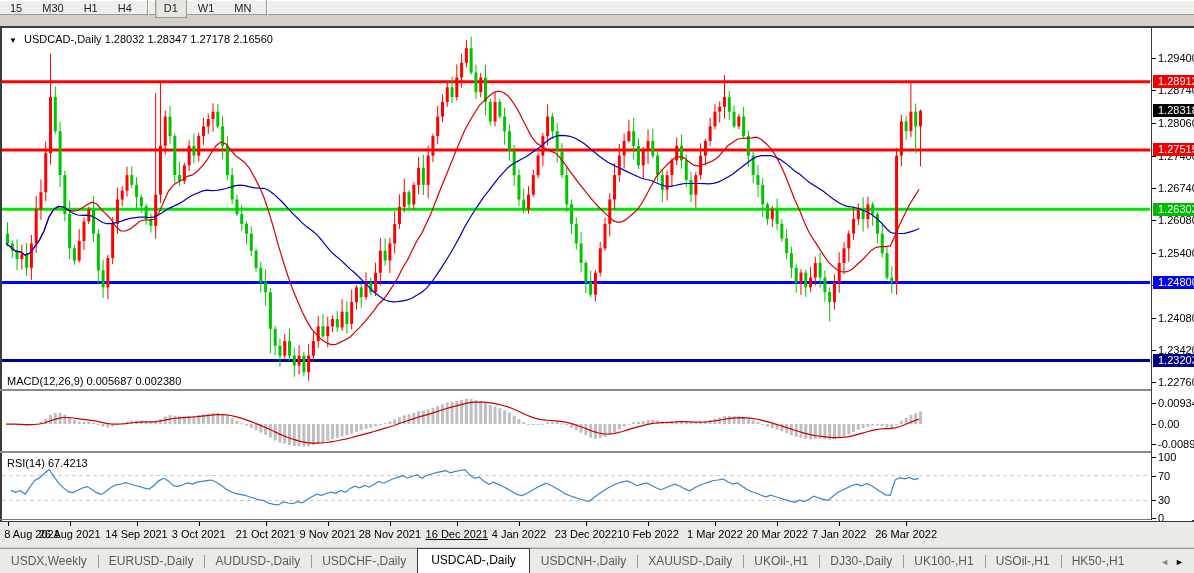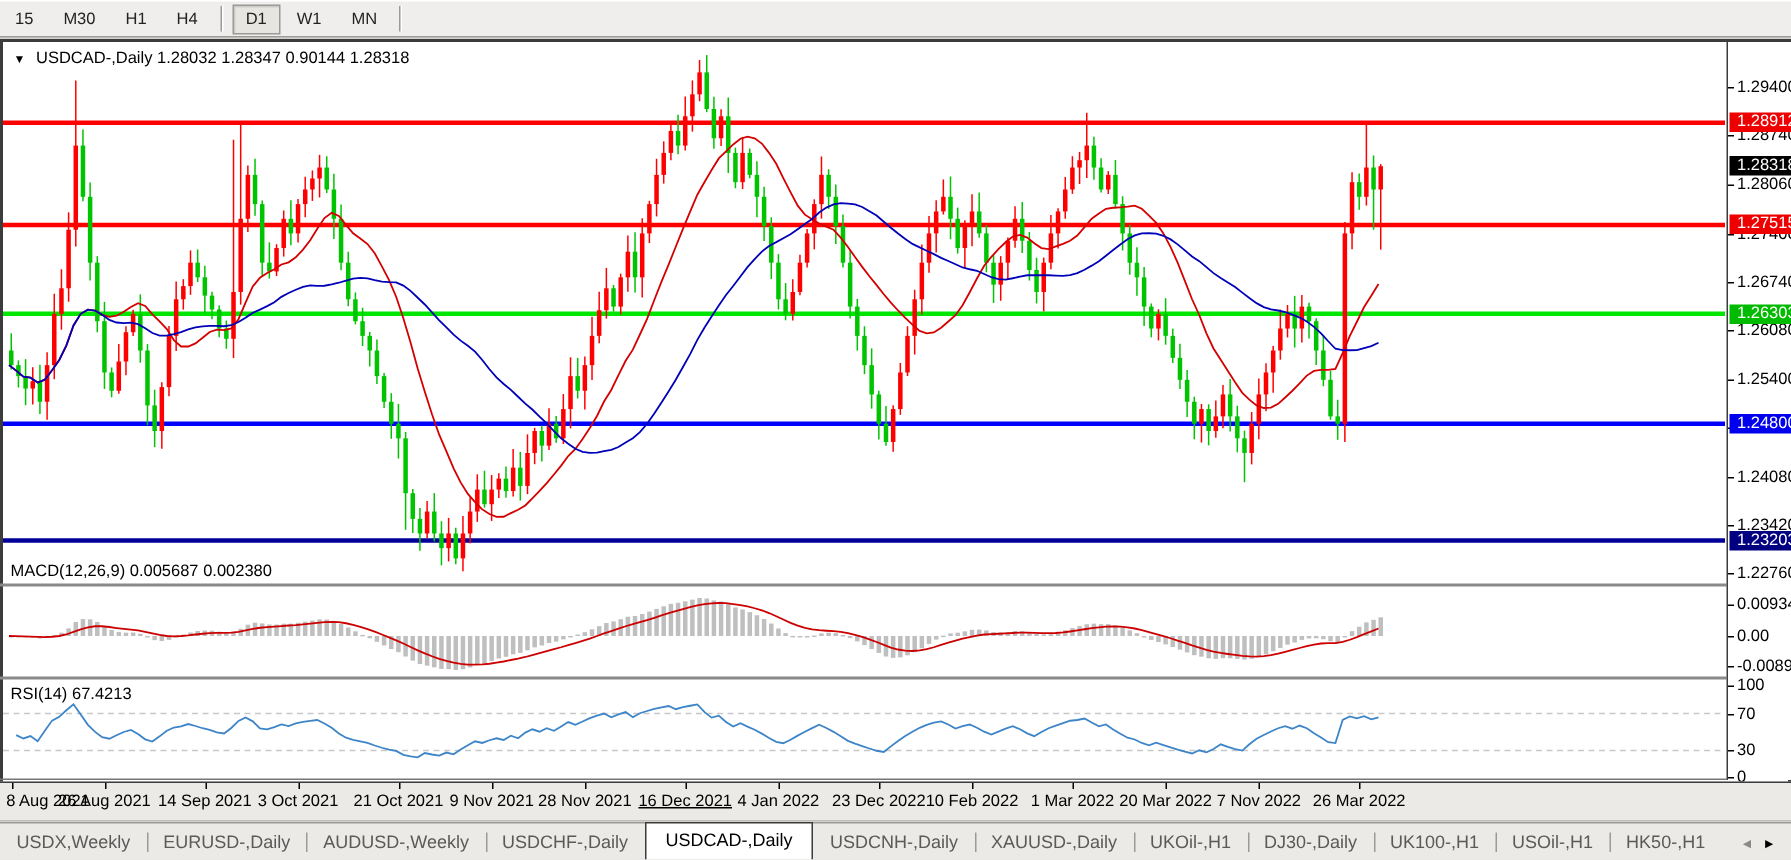--- a/index.html
+++ b/index.html
@@ -1,21 +1,21 @@
 <!DOCTYPE html>
 <html><head>
 <meta charset="utf-8">
 <style>
   * { margin:0; padding:0; box-sizing:border-box; }
   html,body { width:1194px; height:573px; overflow:hidden; }
   body { font-family:"Liberation Sans", sans-serif; background:#d4d0c8; position:relative; }
   #app { position:absolute; inset:0; }
 
   
-  .toolbar { position:absolute; left:0; top:0; width:1194px; height:25px;
+  .toolbar { position:absolute; left:0; top:0; width:1194px; height:15px;
     background:#f0eeec; border-top:1px solid #fff; border-bottom:1px solid #9a9a9a;
     display:flex; align-items:center; font-size:11px; color:#222; }
   .tf-btn { padding:3px 8px; margin:0 1px; cursor:default; border:1px solid transparent; }
   .tf-btn.active { background:#e7e5e0; border:1px solid #9a9a9a;
     box-shadow: inset 1px 1px 0 #cfcdc8; }
   .tf-sep { width:2px; height:17px; margin:0 5px;
     border-left:1px solid #9a9a9a; border-right:1px solid #ffffff; }
 
   
   .frame { position:absolute; left:0; top:26px; width:1194px; height:521px;
@@ -660,21 +660,21 @@
       <rect x="918.98" y="411.5086395697906" width="3" height="12.491360430209397" fill="#bfbfbf"></rect>
       <path d="M6.0 424.0L10.8 424.1L15.6 424.2L20.3 424.4L25.1 424.6L29.9 424.7L34.7 424.5L39.5 424.0L44.2 423.0L49.0 421.3L53.8 419.6L58.6 418.3L63.4 417.5L68.1 417.5L72.9 418.0L77.7 418.7L82.5 419.3L87.3 419.8L92.0 420.3L96.8 421.2L101.6 422.3L106.4 423.3L111.2 424.0L115.9 424.2L120.7 424.0L125.5 423.6L130.3 423.0L135.1 422.5L139.8 422.1L144.6 421.9L149.4 421.9L154.2 421.8L159.0 421.2L163.7 420.3L168.5 419.3L173.3 418.5L178.1 418.1L182.9 417.7L187.6 417.4L192.4 417.0L197.2 416.7L202.0 416.2L206.8 415.7L211.5 415.2L216.3 414.7L221.1 414.6L225.9 414.8L230.7 415.5L235.4 416.6L240.2 417.9L245.0 419.4L249.8 421.1L254.6 423.0L259.3 424.9L264.1 426.9L268.9 429.0L273.7 431.3L278.5 433.6L283.2 435.6L288.0 437.5L292.8 439.2L297.6 440.6L302.4 441.8L307.1 442.6L311.9 443.1L316.7 443.1L321.5 442.9L326.3 442.5L331.0 441.8L335.8 441.0L340.6 440.0L345.4 439.1L350.2 438.0L354.9 436.7L359.7 435.4L364.5 434.1L369.3 432.8L374.1 431.5L378.8 430.1L383.6 428.7L388.4 427.2L393.2 425.7L398.0 424.0L402.7 422.3L407.5 420.7L412.3 419.1L417.1 417.5L421.9 416.1L426.6 414.8L431.4 413.4L436.2 411.9L441.0 410.3L445.8 408.8L450.5 407.4L455.3 406.1L460.1 404.8L464.9 403.6L469.7 402.7L474.4 402.2L479.2 402.0L484.0 402.1L488.8 402.7L493.6 403.4L498.3 404.3L503.1 405.5L507.9 406.9L512.7 408.7L517.5 410.8L522.2 413.0L527.0 415.2L531.8 417.1L536.6 418.6L541.4 419.6L546.1 420.1L550.9 420.5L555.7 420.8L560.5 421.3L565.3 422.1L570.0 423.2L574.8 424.6L579.6 426.2L584.4 428.0L589.2 429.9L593.9 431.7L598.7 433.0L603.5 433.8L608.3 434.0L613.1 433.6L617.8 432.7L622.6 431.5L627.4 429.9L632.2 428.4L637.0 427.1L641.7 425.8L646.5 424.7L651.3 423.7L656.1 423.0L660.9 422.7L665.6 422.5L670.4 422.3L675.2 422.0L680.0 421.7L684.8 421.7L689.5 421.9L694.3 422.1L699.1 422.1L703.9 422.0L708.7 421.6L713.4 421.0L718.2 420.3L723.0 419.5L727.8 418.7L732.6 418.2L737.3 417.8L742.1 417.6L746.9 417.8L751.7 418.3L756.5 419.0L761.2 420.1L766.0 421.4L770.8 422.7L775.6 424.1L780.4 425.5L785.1 427.1L789.9 428.6L794.7 430.3L799.5 431.8L804.3 433.2L809.0 434.4L813.8 435.3L818.6 436.0L823.4 436.6L828.2 437.2L832.9 437.6L837.7 437.7L842.5 437.4L847.3 436.8L852.1 435.8L856.8 434.6L861.6 433.3L866.4 432.0L871.2 430.7L876.0 429.7L880.7 429.0L885.5 428.7L890.3 428.7L895.1 427.9L899.9 426.5L904.6 424.8L909.4 422.8L914.2 420.9L919.0 419.0" fill="none" stroke="#cc0000" stroke-width="1.2"></path>
       <line x1="2" x2="1150" y1="475.6" y2="475.6" stroke="#c8c8c8" stroke-width="1" stroke-dasharray="4 3"></line>
       <line x1="2" x2="1150" y1="500.4" y2="500.4" stroke="#c8c8c8" stroke-width="1" stroke-dasharray="4 3"></line>
       <path d="M10.8 490.1L15.6 492.3L20.3 490.7L25.1 494.1L29.9 487.1L34.7 480.4L39.5 477.9L44.2 473.5L49.0 469.5L53.8 476.3L58.6 483.2L63.4 487.9L68.1 491.4L72.9 492.5L77.7 490.2L82.5 488.0L87.3 486.6L92.0 489.4L96.8 492.9L101.6 494.4L106.4 490.9L111.2 487.2L115.9 485.0L120.7 484.2L125.5 482.7L130.3 484.0L135.1 485.5L139.8 486.6L144.6 488.2L149.4 489.0L154.2 485.3L159.0 480.6L163.7 478.3L168.5 480.9L173.3 485.6L178.1 486.3L182.9 484.7L187.6 482.9L192.4 484.1L197.2 482.2L202.0 481.3L206.8 480.6L211.5 480.0L216.3 482.3L221.1 485.2L225.9 489.0L230.7 491.8L235.4 493.3L240.2 494.3L245.0 495.3L249.8 497.0L254.6 498.5L259.3 499.8L264.1 500.6L268.9 503.2L273.7 504.3L278.5 504.9L283.2 502.0L288.0 503.0L292.8 503.7L297.6 501.7L302.4 502.9L307.1 499.6L311.9 496.8L316.7 494.2L321.5 495.3L326.3 493.5L331.0 492.2L335.8 493.3L340.6 490.5L345.4 492.2L350.2 488.4L354.9 486.2L359.7 487.8L364.5 485.5L369.3 487.2L374.1 484.3L378.8 481.4L383.6 483.2L388.4 481.0L393.2 478.8L398.0 477.1L402.7 475.7L407.5 478.2L412.3 476.3L417.1 474.7L421.9 478.2L426.6 475.5L431.4 474.0L436.2 472.6L441.0 471.6L445.8 470.7L450.5 472.8L455.3 471.4L460.1 470.5L464.9 469.6L469.7 474.8L474.4 478.4L479.2 477.1L484.0 481.3L488.8 484.3L493.6 482.2L498.3 484.4L503.1 486.5L507.9 489.1L512.7 492.0L517.5 494.6L522.2 495.5L527.0 493.2L531.8 490.4L536.6 487.8L541.4 485.4L546.1 483.2L550.9 485.3L555.7 487.9L560.5 490.8L565.3 493.9L570.0 495.7L574.8 497.4L579.6 499.0L584.4 500.5L589.2 501.3L593.9 497.6L598.7 494.0L603.5 490.7L608.3 487.8L613.1 485.2L617.8 483.2L622.6 481.8L627.4 480.9L632.2 483.0L637.0 485.7L641.7 484.1L646.5 483.0L651.3 485.2L656.1 487.8L660.9 489.7L665.6 487.7L670.4 485.8L675.2 484.1L680.0 486.2L684.8 488.9L689.5 490.8L694.3 488.0L699.1 485.5L703.9 483.8L708.7 482.1L713.4 480.5L718.2 480.0L723.0 479.0L727.8 481.7L732.6 484.2L737.3 483.0L742.1 486.3L746.9 489.2L751.7 491.8L756.5 493.0L761.2 495.3L766.0 496.9L770.8 495.1L775.6 496.7L780.4 498.3L785.1 499.7L789.9 501.1L794.7 502.3L799.5 500.2L804.3 501.5L809.0 499.3L813.8 496.2L818.6 497.9L823.4 499.4L828.2 500.4L832.9 496.2L837.7 492.5L842.5 490.0L847.3 487.7L852.1 485.5L856.8 484.1L861.6 485.8L866.4 483.7L871.2 485.5L876.0 488.8L880.7 491.7L885.5 494.8L890.3 495.4L895.1 480.0L899.9 477.6L904.6 478.9L909.4 477.5L914.2 479.5L919.0 478.3" fill="none" stroke="#3d85c8" stroke-width="1.2"></path>
     </svg>
 
   <div class="chart-title">
     <span class="arrow">▼</span>
     <span>USDCAD-,Daily</span>
-    <span>1.28032 1.28347 0.90144 1.28318</span>
+    <span>1.28032 1.28347 1.27178 2.16560</span>
   </div>
 
   <div class="panel-label" style="top:375px;">
     <span>MACD(12,26,9)</span>
     <span>0.005687 0.002380</span>
   </div>
 
   <div class="panel-label" style="top:457px;text-align:right;">
     <span>RSI(14)</span>
     <span>67.4213</span>
@@ -732,29 +732,29 @@
       <div class="dlabel" style="left: 518.96px;">4 Jan 2022</div>
       <div class="dtick" style="left: 585.88px;"></div>
       <div class="dlabel" style="left: 585.88px;">23 Dec 2022</div>
       <div class="dtick" style="left: 648.02px;"></div>
       <div class="dlabel" style="left: 648.02px;">10 Feb 2022</div>
       <div class="dtick" style="left: 714.94px;"></div>
       <div class="dlabel" style="left: 714.94px;">1 Mar 2022</div>
       <div class="dtick" style="left: 777.08px;"></div>
       <div class="dlabel" style="left: 777.08px;">20 Mar 2022</div>
       <div class="dtick" style="left: 839.22px;"></div>
-      <div class="dlabel" style="left: 839.22px;">7 Nov 2022</div>
+      <div class="dlabel" style="left: 839.22px;">7 Jan 2022</div>
       <div class="dtick" style="left: 906.14px;"></div>
       <div class="dlabel" style="left: 906.14px;">26 Mar 2022</div>
     </div>
 
   <div class="tabbar" id="tabbar">
       <div class="tab">USDX,Weekly</div>
       <div class="tab">EURUSD-,Daily</div>
-      <div class="tab">AUDUSD-,Weekly</div>
+      <div class="tab">AUDUSD-,Daily</div>
       <div class="tab">USDCHF-,Daily</div>
       <div class="tab active">USDCAD-,Daily</div>
       <div class="tab">USDCNH-,Daily</div>
       <div class="tab">XAUUSD-,Daily</div>
       <div class="tab">UKOil-,H1</div>
       <div class="tab">DJ30-,Daily</div>
       <div class="tab">UK100-,H1</div>
       <div class="tab">USOil-,H1</div>
       <div class="tab">HK50-,H1</div>
       <div class="tab-arrows"><span class="la">◄</span><span class="ra">►</span></div>

